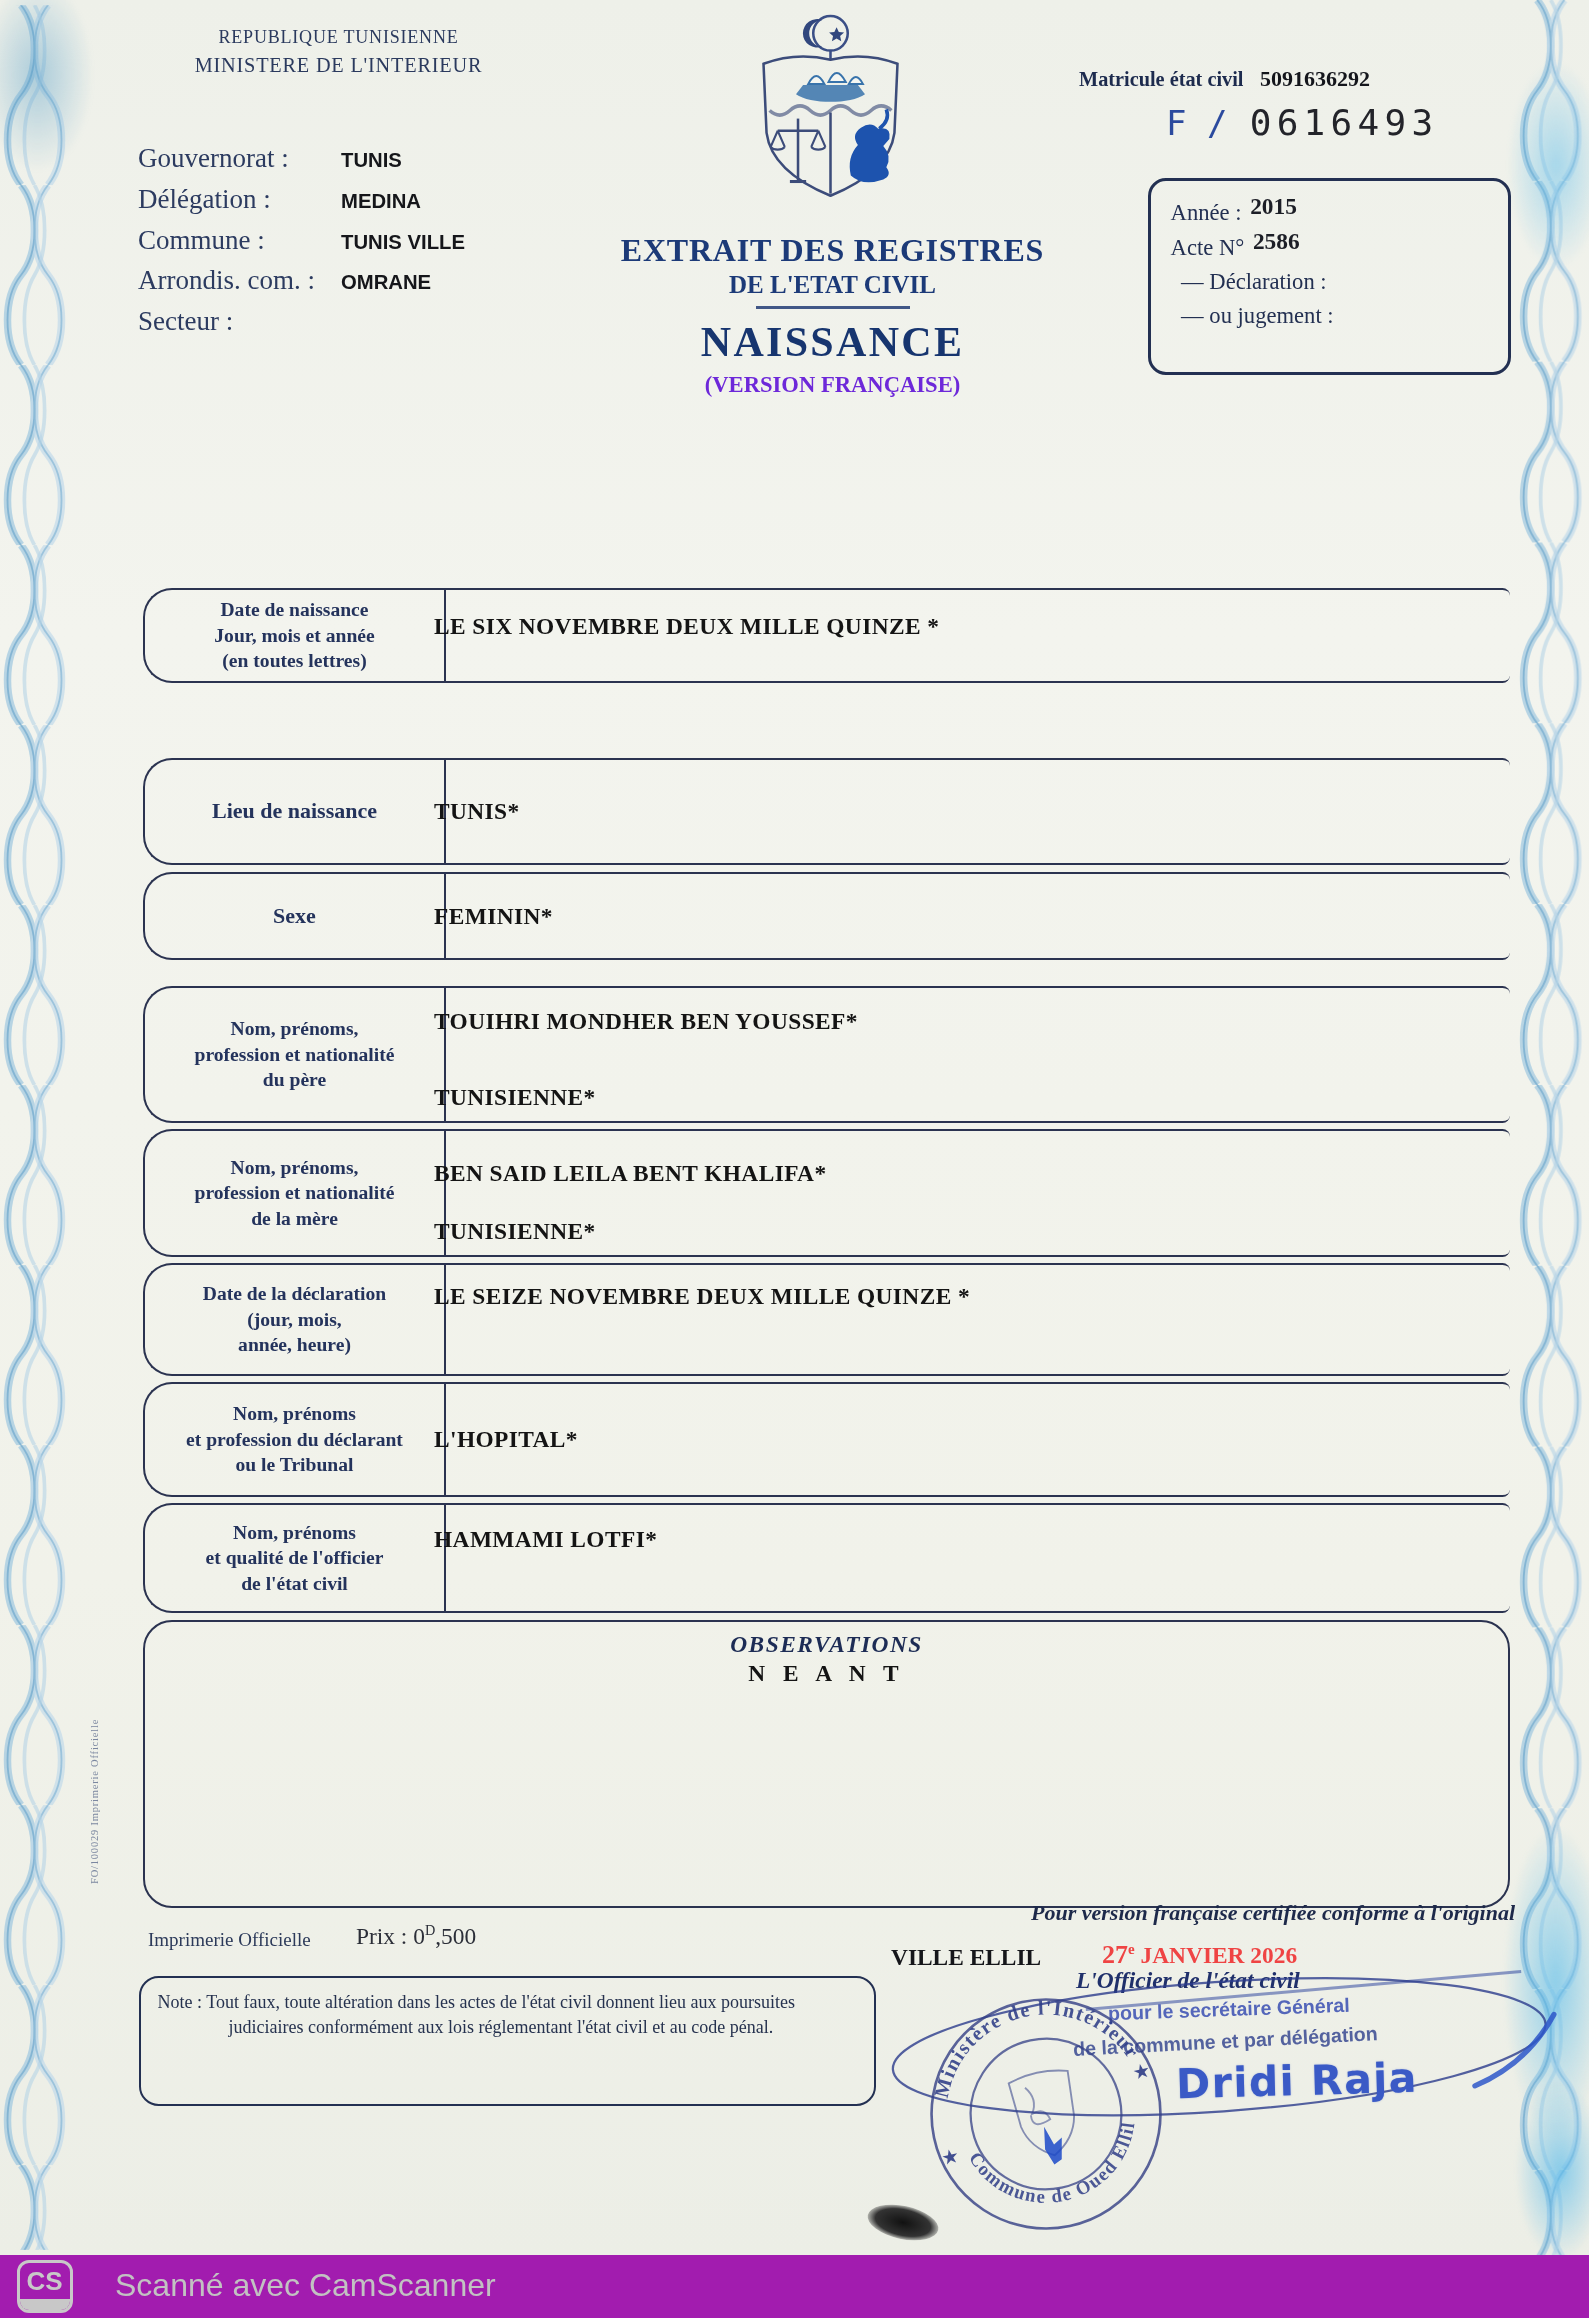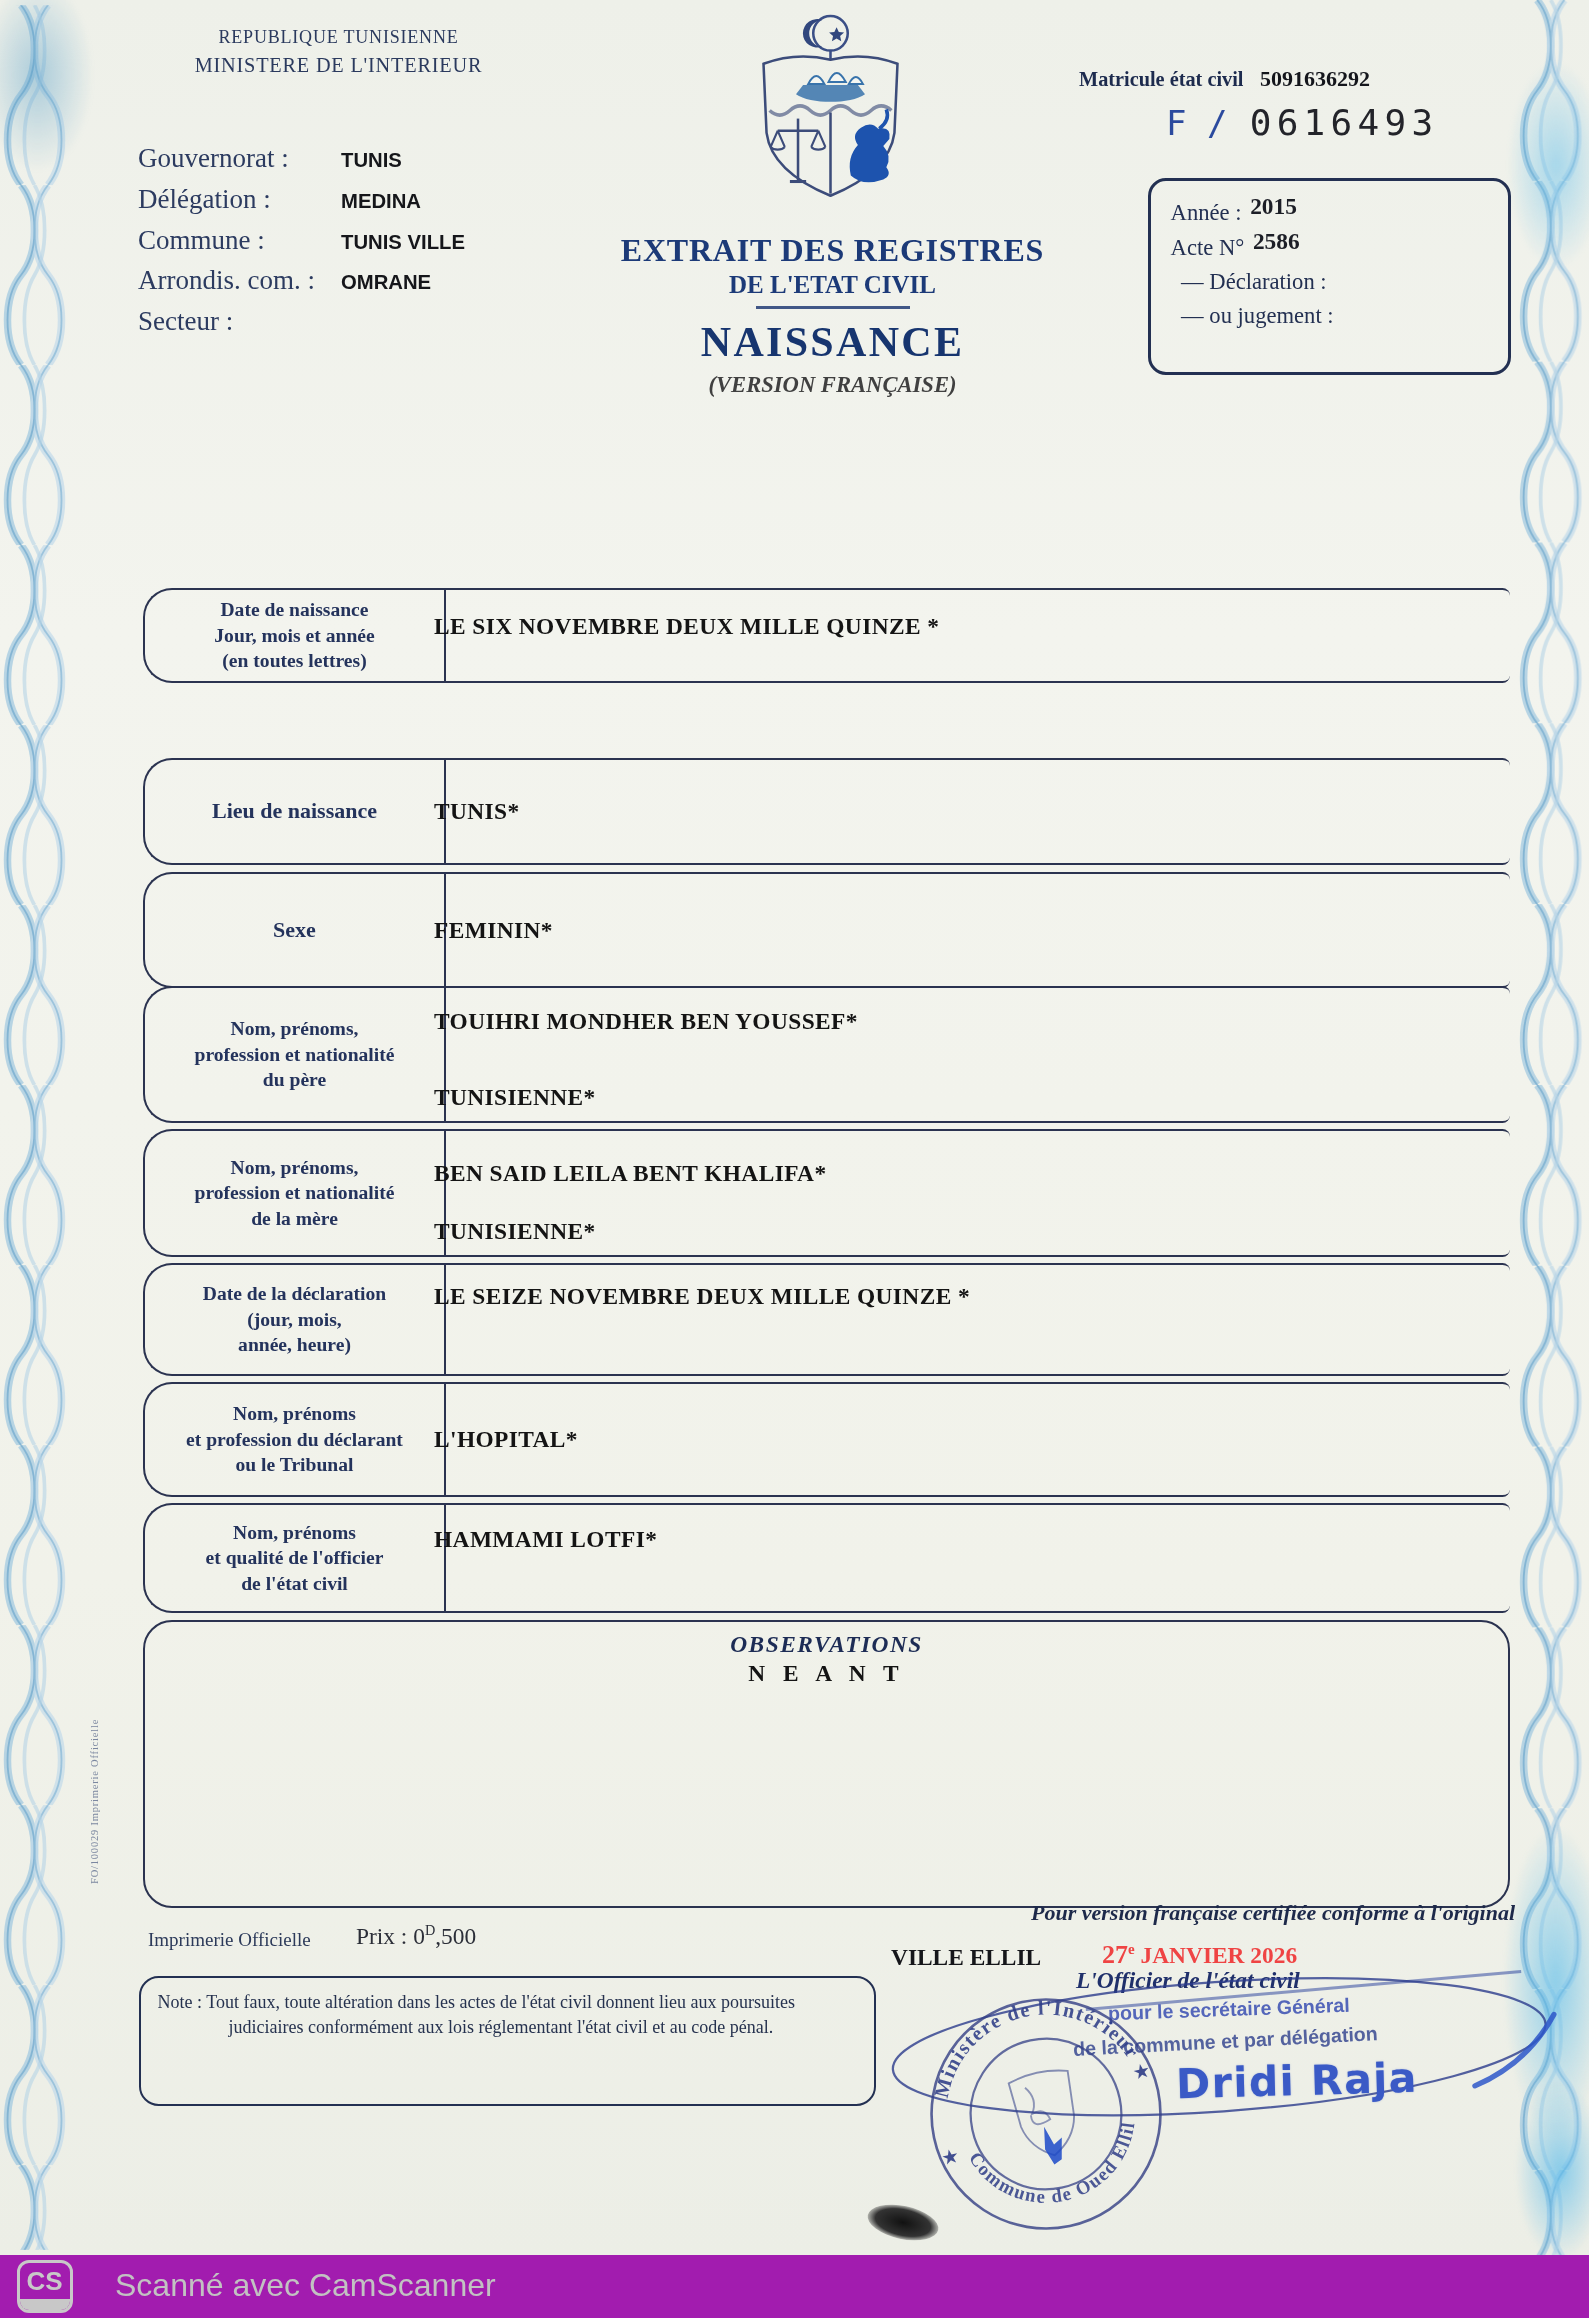--- a/index.html
+++ b/index.html
@@ -22,21 +22,21 @@
   .alab{width:203px;font-size:27px;color:#2c3b60;}
   .aval{font-family:"Liberation Sans",sans-serif;font-weight:bold;font-size:20.3px;color:#15161a;}
 
   .emblem{position:absolute;left:744px;top:10.5px;}
 
   .titleblock{position:absolute;left:580px;top:232px;width:505px;text-align:center;color:#1c3a78;}
   .t1{font-size:32px;font-weight:bold;letter-spacing:0.8px;}
   .t2{font-size:25px;font-weight:bold;margin-top:1.5px;}
   .trule{width:154px;height:3px;background:#223c74;margin:7.5px auto 9px;opacity:.85;}
   .tmain{font-size:42px;font-weight:bold;letter-spacing:2.3px;color:#17356f;}
-  .tsub{font-size:22.6px;font-style:italic;font-weight:bold;margin-top:6px;color:#404040;}
+  .tsub{font-size:22.6px;font-weight:bold;margin-top:6px;color:#6d28d9;}
 
   .matricule{position:absolute;left:1079px;top:66px;font-weight:bold;}
   .matricule .ml{font-size:20.3px;color:#1d2b4e;}
   .matricule .mv{font-size:22px;color:#14161c;margin-left:13.6px;}
 
   .serial{position:absolute;left:1166px;top:102px;font-family:"DejaVu Sans Mono",monospace;}
   .serial .sp{font-size:34px;color:#2b4a9e;}
   .serial .sn{font-size:36px;color:#23242a;letter-spacing:5.3px;margin-left:15px;}
 
   .actebox{position:absolute;left:1148px;top:178px;width:363px;height:197px;
@@ -51,21 +51,21 @@
   .lbl{flex:0 0 301px;width:301px;border-right:2.3px solid #2b3350;display:flex;flex-direction:column;
        justify-content:center;align-items:center;text-align:center;color:#24335c;font-weight:bold;
        font-size:19.6px;line-height:1.3;padding:4.5px 12px;box-sizing:border-box;}
   .lbl-lg{font-size:22px;}
   .val{flex:1;display:flex;flex-direction:column;font-weight:bold;color:#141414;
        font-size:23.4px;margin-left:-12px;letter-spacing:0.4px;}
   .r1{top:469px;height:140px;}  .v1{justify-content:space-between;padding:21px 0 13.6px;}
   .r1 .lbl{gap:13.6px;}
   .r2{top:588px;height:95px;}  .v2{padding-top:22.6px;}
   .r3{top:758px;height:107px;} .v3{justify-content:center;}
-  .r4{top:872px;height:116px;} .v4{justify-content:center;}
+  .r4{top:872px;height:88px;} .v4{justify-content:center;}
   .r5{top:986px;height:137px;} .v5{justify-content:space-between;padding:19.6px 0 10.5px;}
   .r6{top:1129px;height:128px;} .v6{justify-content:space-between;padding:29px 0 10.5px;}
   .r7{top:1263px;height:113px;} .v7{padding-top:18px;}
   .r8{top:1382px;height:115px;} .v8{justify-content:center;}
   .r9{top:1503px;height:110px;} .v9{padding-top:21px;}
   .robs{top:1620px;height:288px;border-right:2.6px solid #2b3350;border-radius:29px;
         flex-direction:column;align-items:center;padding-top:9px;}
   .obs-title{font-size:23.4px;font-style:italic;font-weight:bold;color:#1d2c55;letter-spacing:1.5px;}
   .obs-val{font-size:23.4px;font-weight:bold;color:#141414;letter-spacing:6px;margin-top:1.5px;}
 

